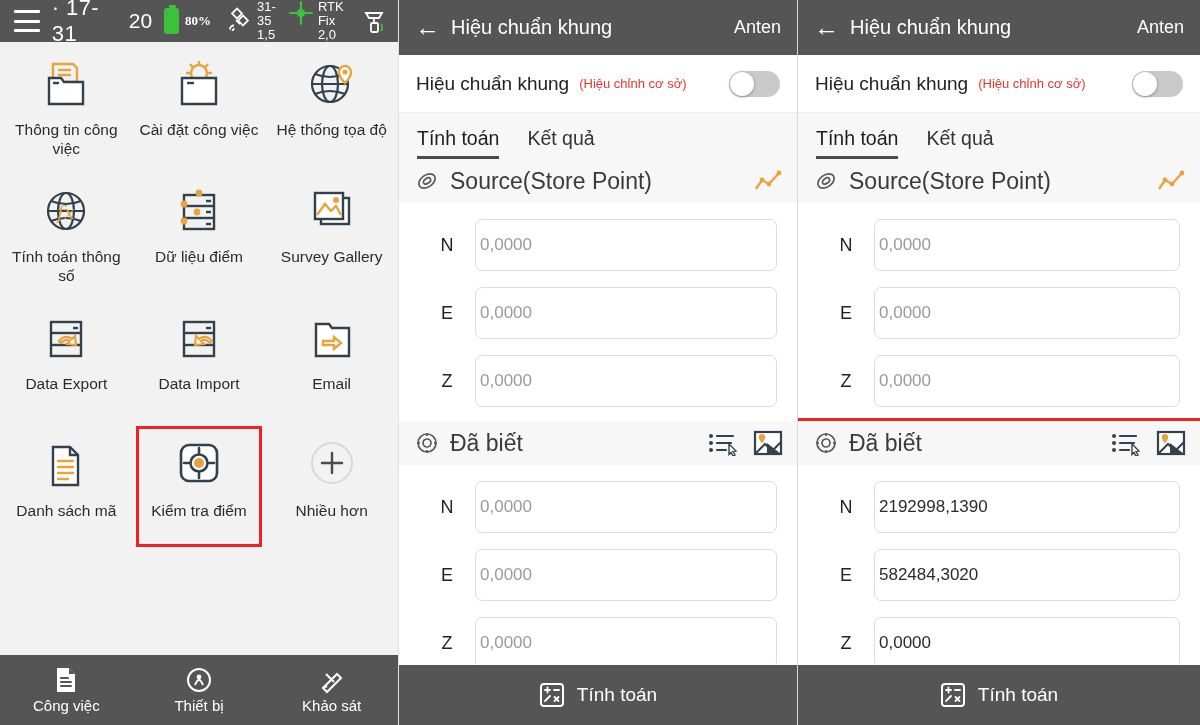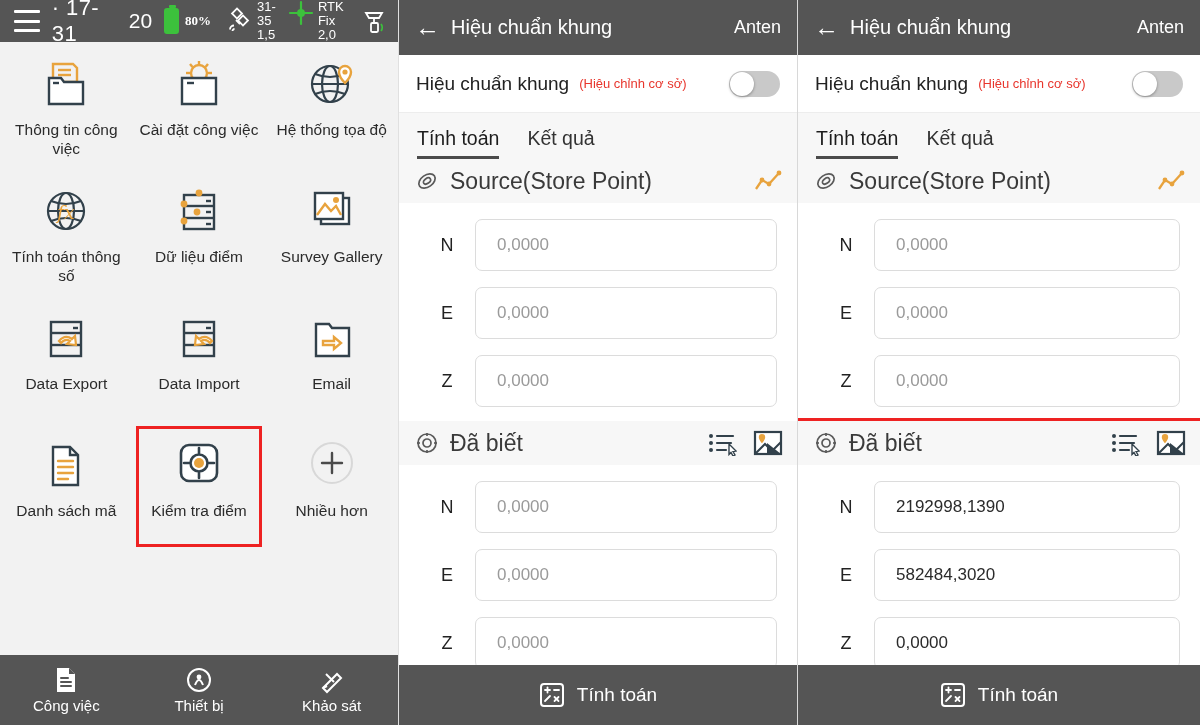--- a/index.html
+++ b/index.html
@@ -146,21 +146,21 @@
   .sectionhdr .sh-ic { width: 24px; height: 24px; display:flex; align-items:center; justify-content:center; }
   .sectionhdr .sh-lbl { font-size: 23px; color:#3a3a3a; margin-left: 11px; }
   .sectionhdr .spacer { flex: 1 1 auto; }
   .sectionhdr .sh-right { display:flex; align-items:center; gap: 16px; }
 
   .fields { background: #ffffff; padding: 8px 20px 6px 20px; flex: 0 0 auto; }
   .frow { display: flex; align-items: center; height: 68px; }
   .frow .flabel { width: 56px; font-size: 18px; color:#222; text-align:center; flex: 0 0 auto; }
   .finput {
     flex: 1 1 auto; height: 52px; border: 1px solid #dcdcdc; border-radius: 7px;
-    background:#ffffff; display: flex; align-items: center; padding: 0 21px;
+    background:#ffffff; display: flex; align-items: center; padding: 0 4px;
     font-size: 17px; color:#2b2b2b;
   }
   .finput.ph { color:#9a9a9a; }
 
   .bottombar {
     margin-top: auto;
     height: 60px; background:#555555; color:#ffffff;
     display:flex; align-items:center; justify-content:center; gap: 12px;
     flex: 0 0 auto; cursor:pointer;
   }

